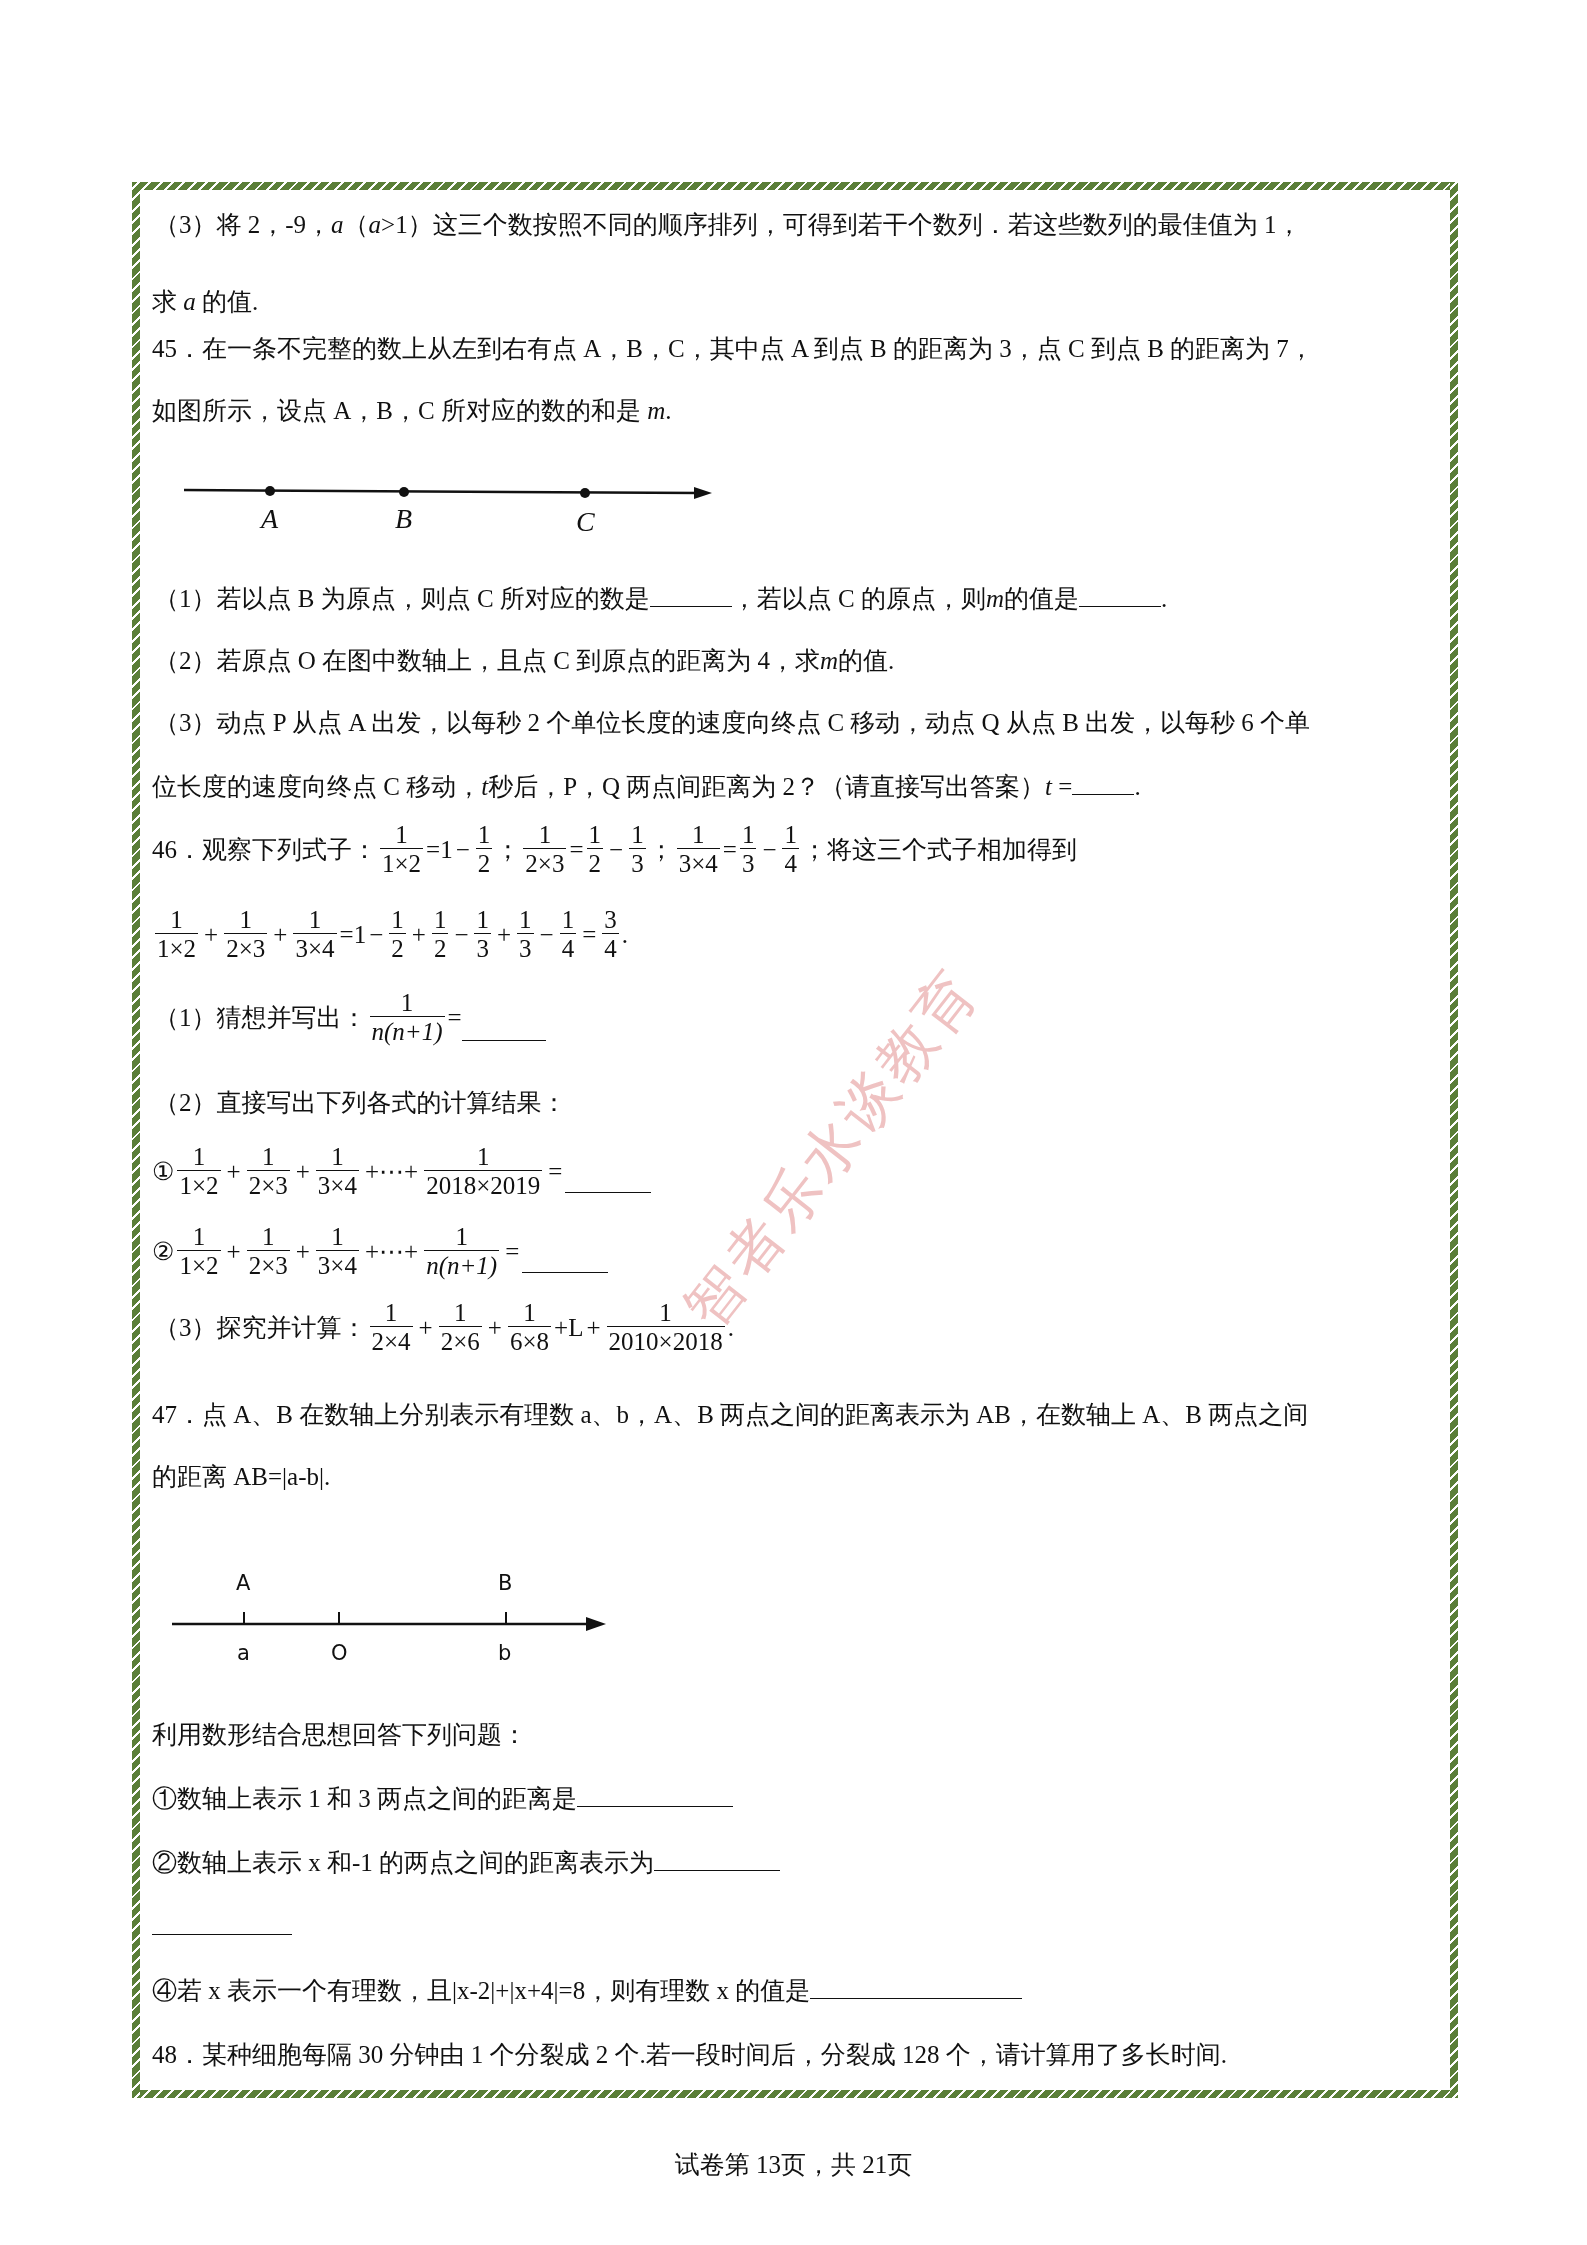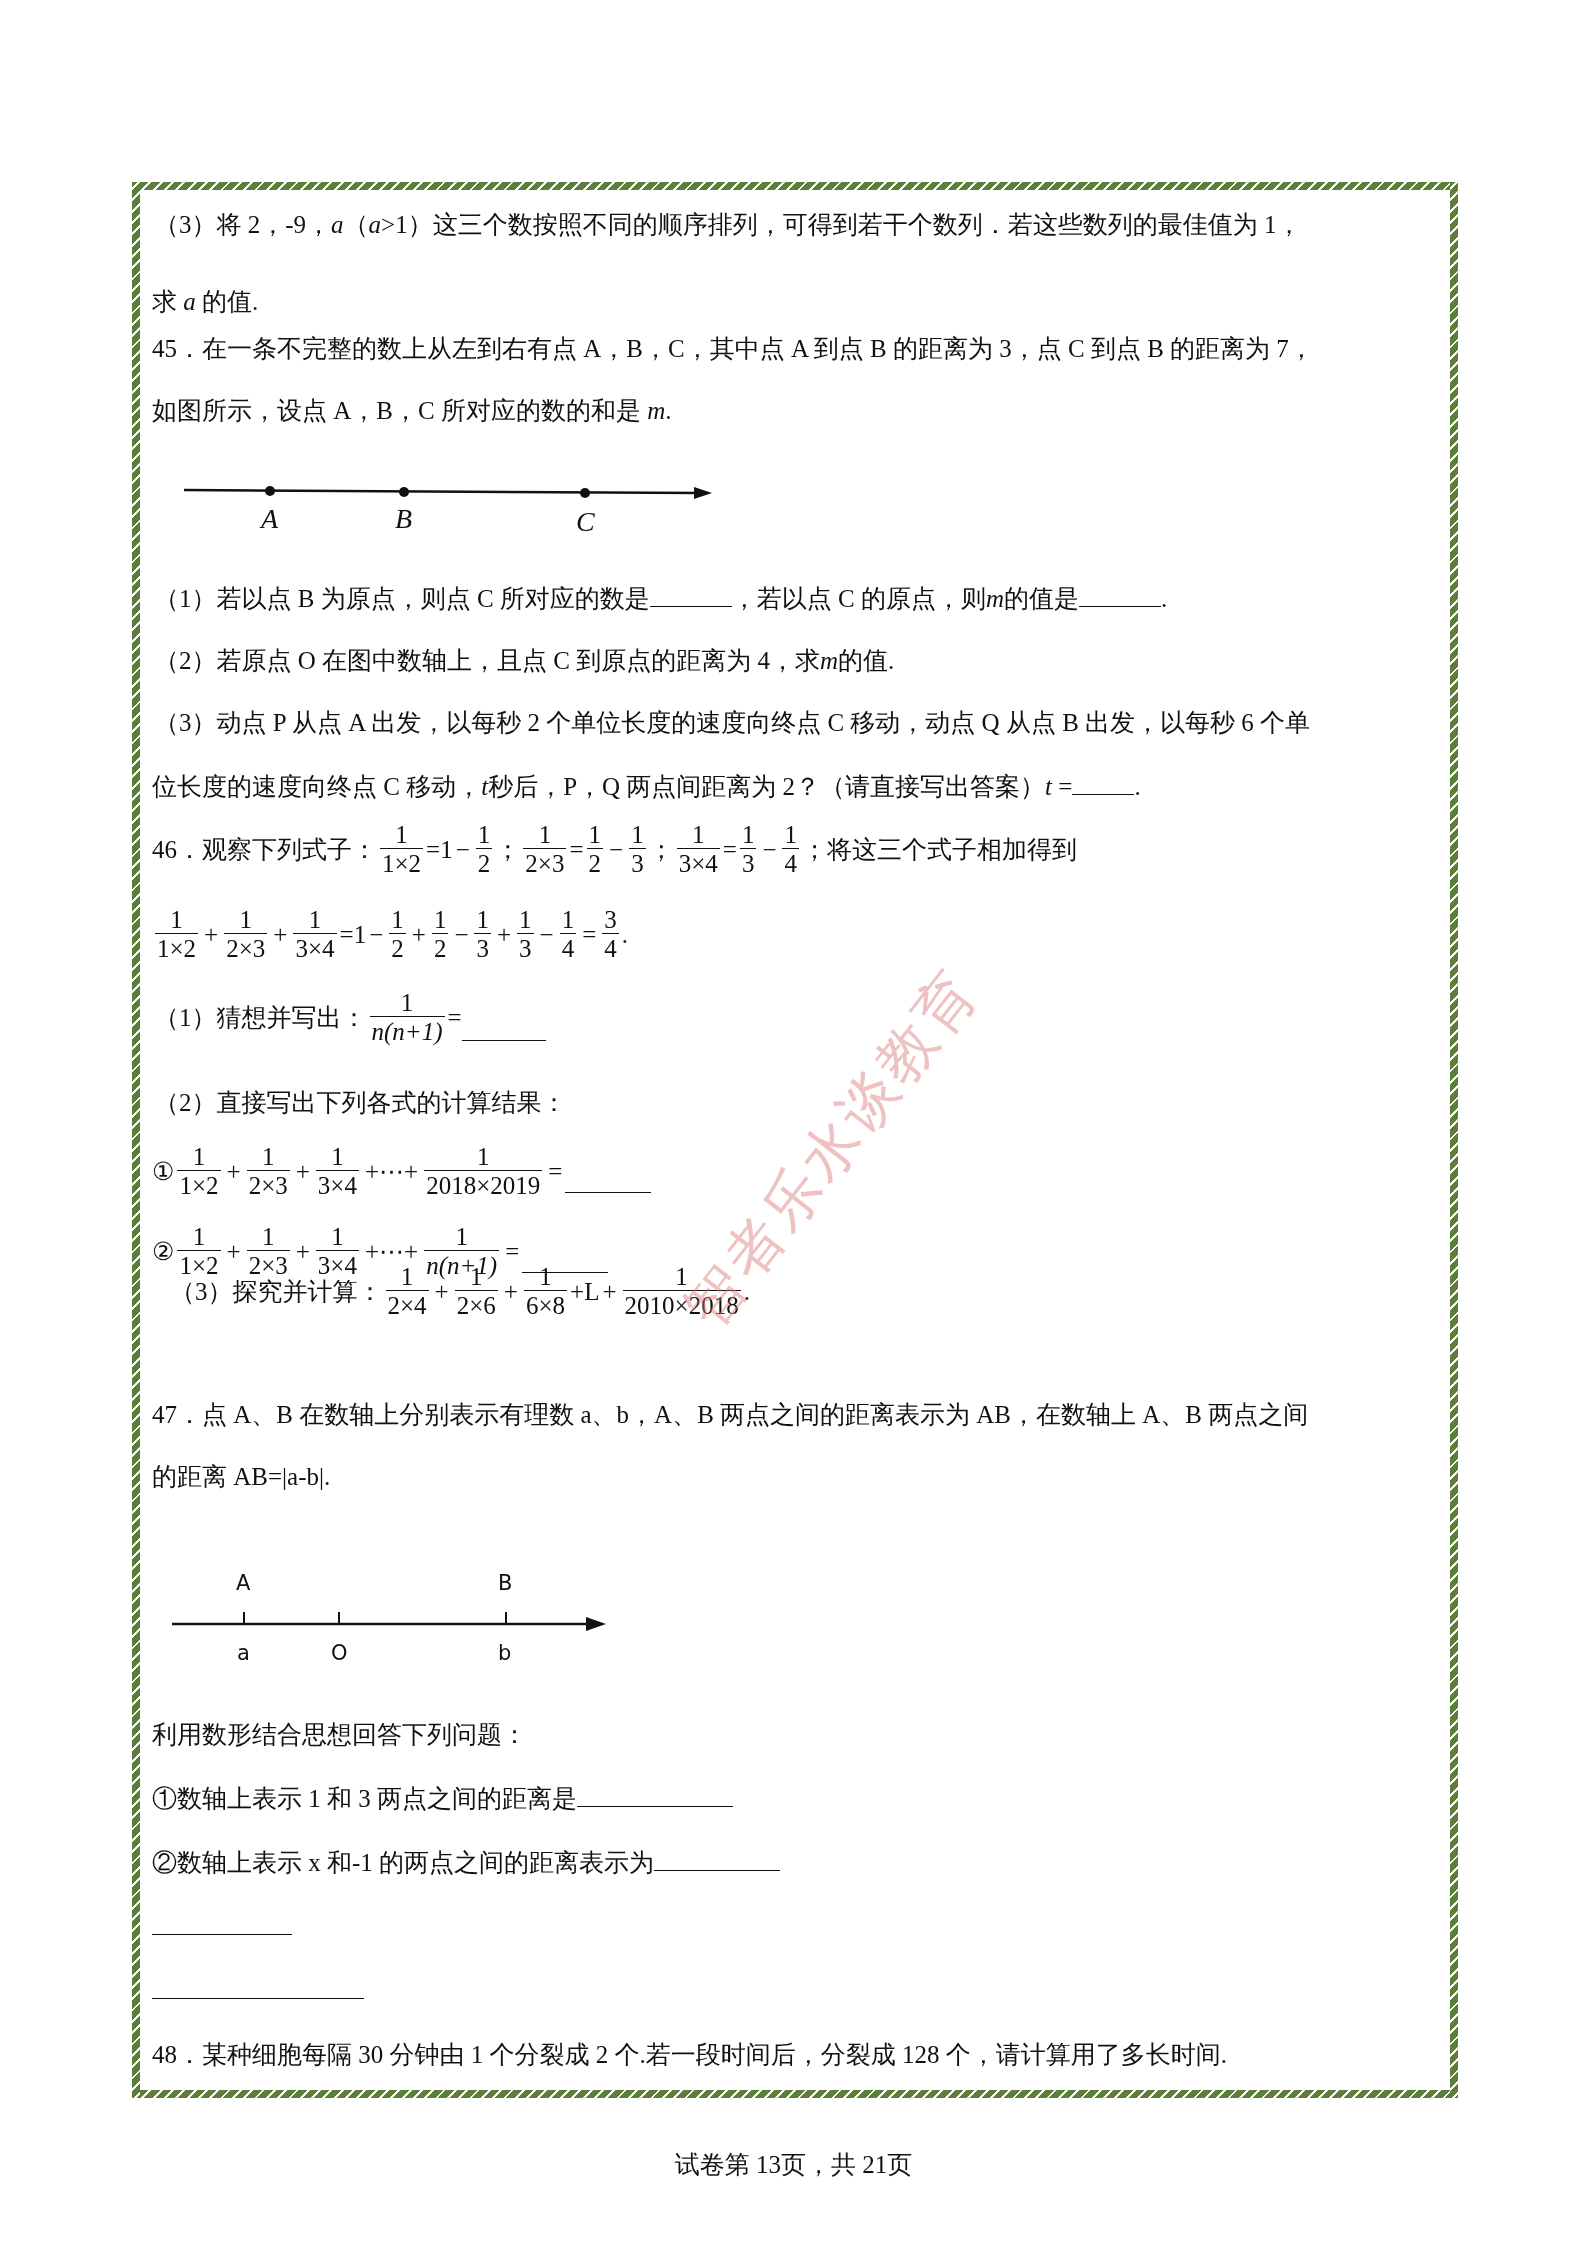--- a/index.html
+++ b/index.html
@@ -245,21 +245,21 @@
       <span class="op">+⋯+</span>
     <span class="frac">
         <span class="num">1</span>
         <span class="den" style="font-style:italic;">n(n+1)</span>
       </span>
     <span class="op">=</span>
     <span class="blank" style="width:86px; margin-top:20px;"></span>
   </span>
 </div>
 
-<div class="line sub" style="top:1264px; line-height:normal;margin-left:16px;">
+<div class="line sub" style="top:1300px; line-height:normal;">
   <span class="math">
     <span>（3）探究并计算：</span>
     <span class="frac">
         <span class="num">1</span>
         <span class="den">2×4</span>
       </span>
       <span class="op">+</span>
     <span class="frac">
         <span class="num">1</span>
         <span class="den">2×6</span>
@@ -301,18 +301,18 @@
 <div class="line" style="top:1784px;">
   <span>①数轴上表示 1 和 3 两点之间的距离是</span><span class="blank" style="width:156px;"></span>
 </div>
 <div class="line" style="top:1848px;">
   <span>②数轴上表示 x 和-1 的两点之间的距离表示为</span><span class="blank" style="width:126px;"></span>
 </div>
 <div class="line" style="top:1912px;">
   <span class="blank" style="width:140px;"></span>
 </div>
 <div class="line" style="top:1976px;">
-  <span class="blank" style="width:212px;"></span>
+  <span>④若 x 表示一个有理数，且|x-2|+|x+4|=8，则有理数 x 的值是</span><span class="blank" style="width:212px;"></span>
 </div>
 
 <div class="line" style="top:2040px;">48．某种细胞每隔 30 分钟由 1 个分裂成 2 个.若一段时间后，分裂成 128 个，请计算用了多长时间.</div>
 
 <div class="footer">试卷第 13页，共 21页</div>
 
 </body></html>

